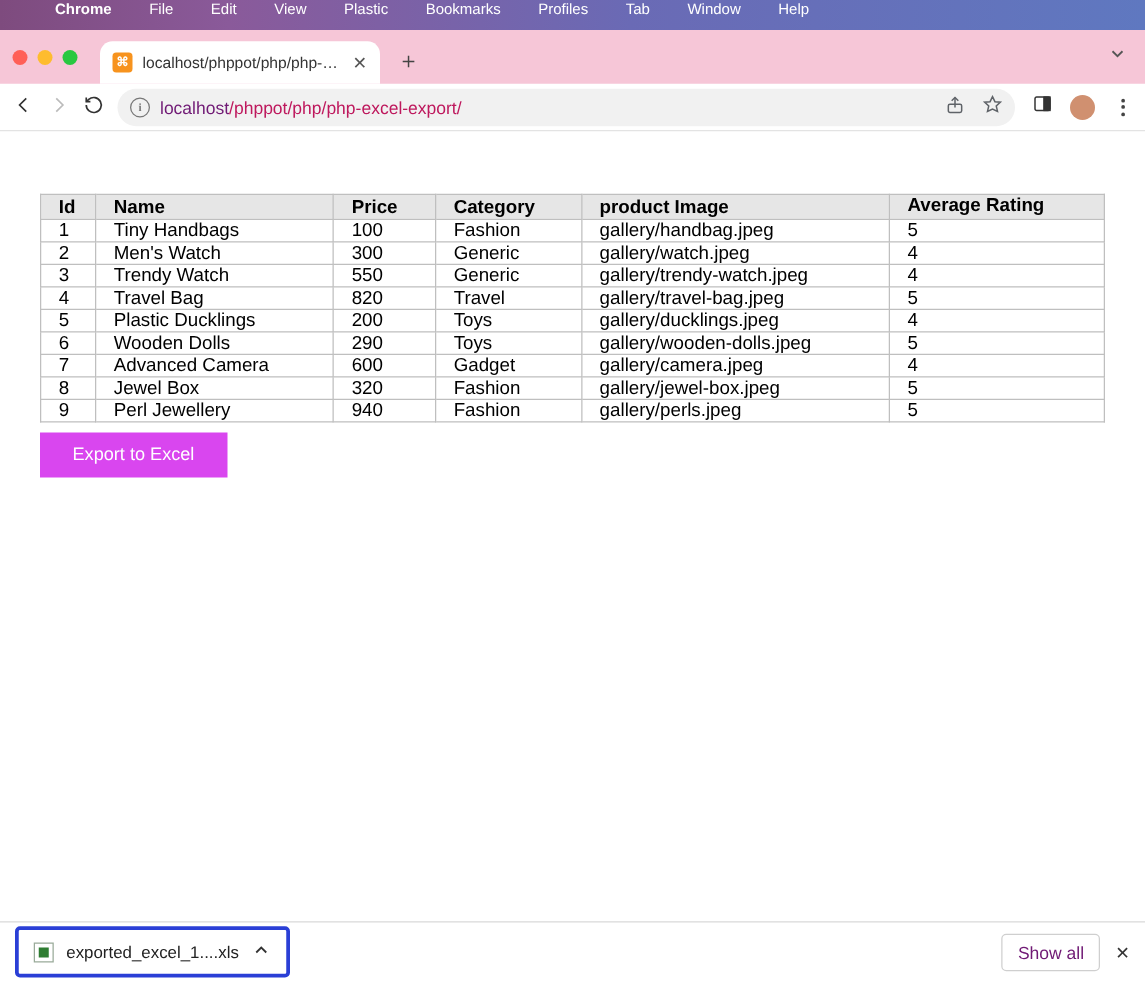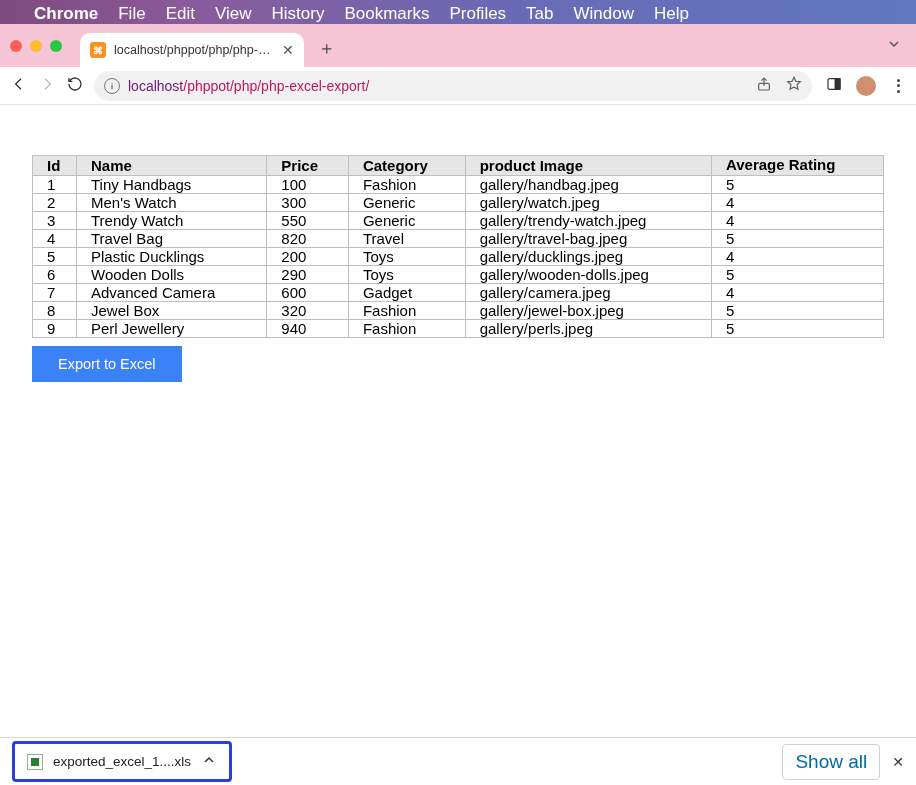--- a/index.html
+++ b/index.html
@@ -10,25 +10,25 @@
       overflow: hidden;
       background: #fff;
       position: relative;
     }
 
     
     .menubar {
       height: 24px;
       background: linear-gradient(90deg, #7e4b7e 0%, #8a5a9a 20%, #6a6ab5 55%, #5f78c0 100%);
       display: flex;
-      align-items: flex-end;
+      align-items: flex-start;
       padding: 0 14px;
-      gap: 20px;
+      gap: 30px;
       color: #fff;
-      font-size: 17px;
+      font-size: 12px;
       font-weight: 500;
     }
     .menubar .apple-icon {
       font-size: 15px;
       line-height: 1;
     }
     .menubar .app-name { font-weight: 700; }
 
     
     .tab-strip {
@@ -137,21 +137,21 @@
     }
     table.data-table th {
       background:#e6e6e6;
       font-weight:700;
     }
     table.data-table th.rating-col { line-height:1.25; }
     table.data-table td.id-col { text-align:left; width:44px; }
 
     .export-btn {
       margin-top: 8px;
-      background:#3b82f6;
+      background:#d946ef;
       color:#fff;
       border:none;
       padding: 10px 26px;
       font-size:14.5px;
       cursor:pointer;
     }
 
     
     .downloads-bar {
       position:absolute;
@@ -183,39 +183,39 @@
     }
     .download-chip .file-icon::after{
       content:"";position:absolute;inset:3px;background:#2e7d32;
     }
     .download-chip .chev { color:#444; }
     .downloads-right { display:flex; align-items:center; gap:12px; }
     .show-all-btn {
       border:1px solid #cfcfcf;
       border-radius:4px;
       padding:6px 12px;
-      color:#0369a1;
-      font-size:19px;
+      color:#701a75;
+      font-size:14px;
       background:#fff;
     }
     .close-dl { color:#333; font-size:14px; }
 
     
     .svg-ic { width:16px; height:16px; display:inline-block; }
   </style>
 </head>
 <body>
 
 <div class="menubar">
   <span class="apple-icon"></span>
   <span class="app-name">Chrome</span>
   <span>File</span>
   <span>Edit</span>
   <span>View</span>
-  <span>History</span>
+  <span>Plastic</span>
   <span>Bookmarks</span>
   <span>Profiles</span>
   <span>Tab</span>
   <span>Window</span>
   <span>Help</span>
 </div>
 
 <div class="tab-strip">
   <div class="traffic-lights">
     <div class="tl red"></div>

